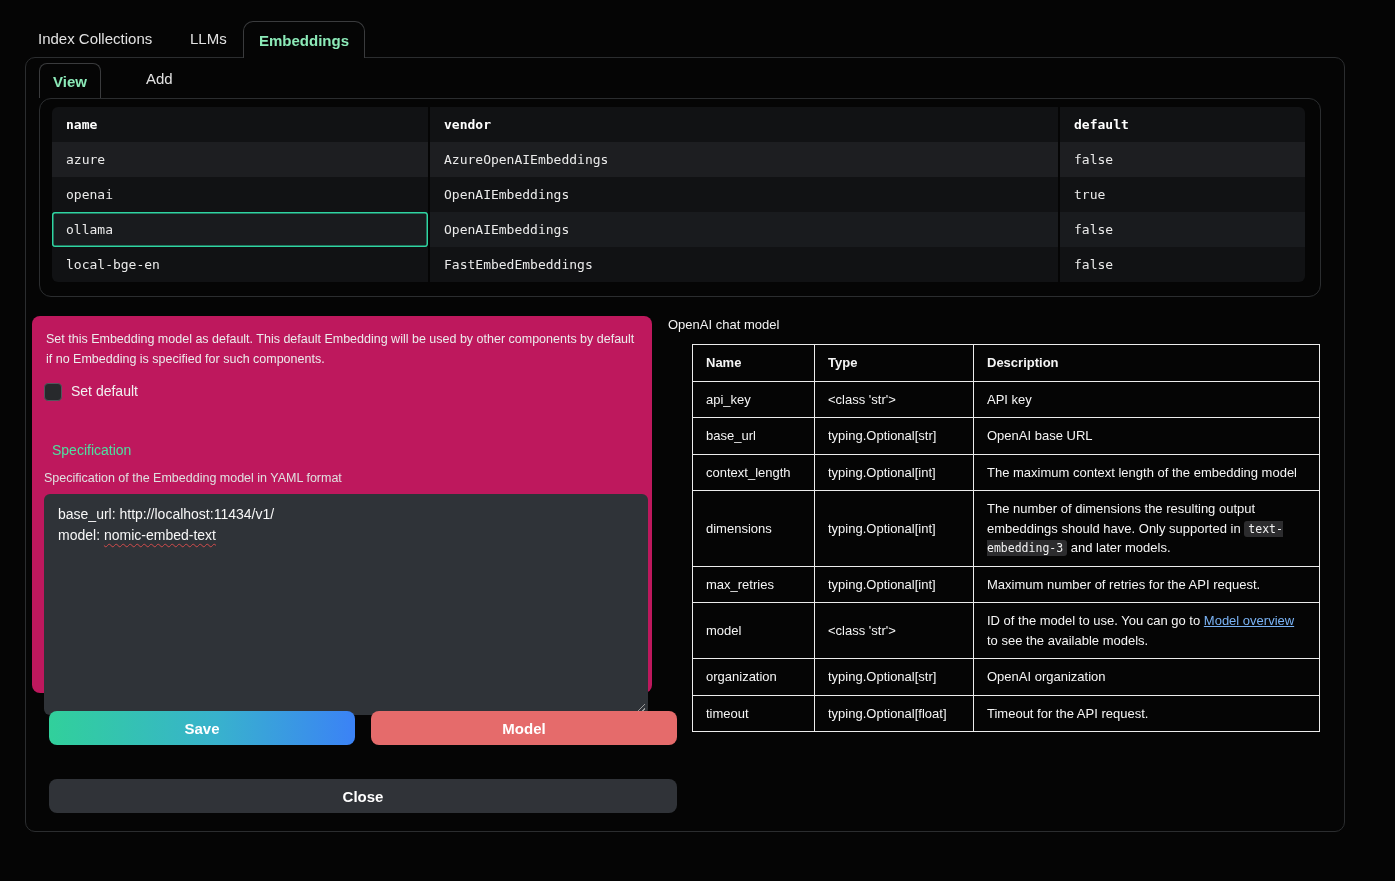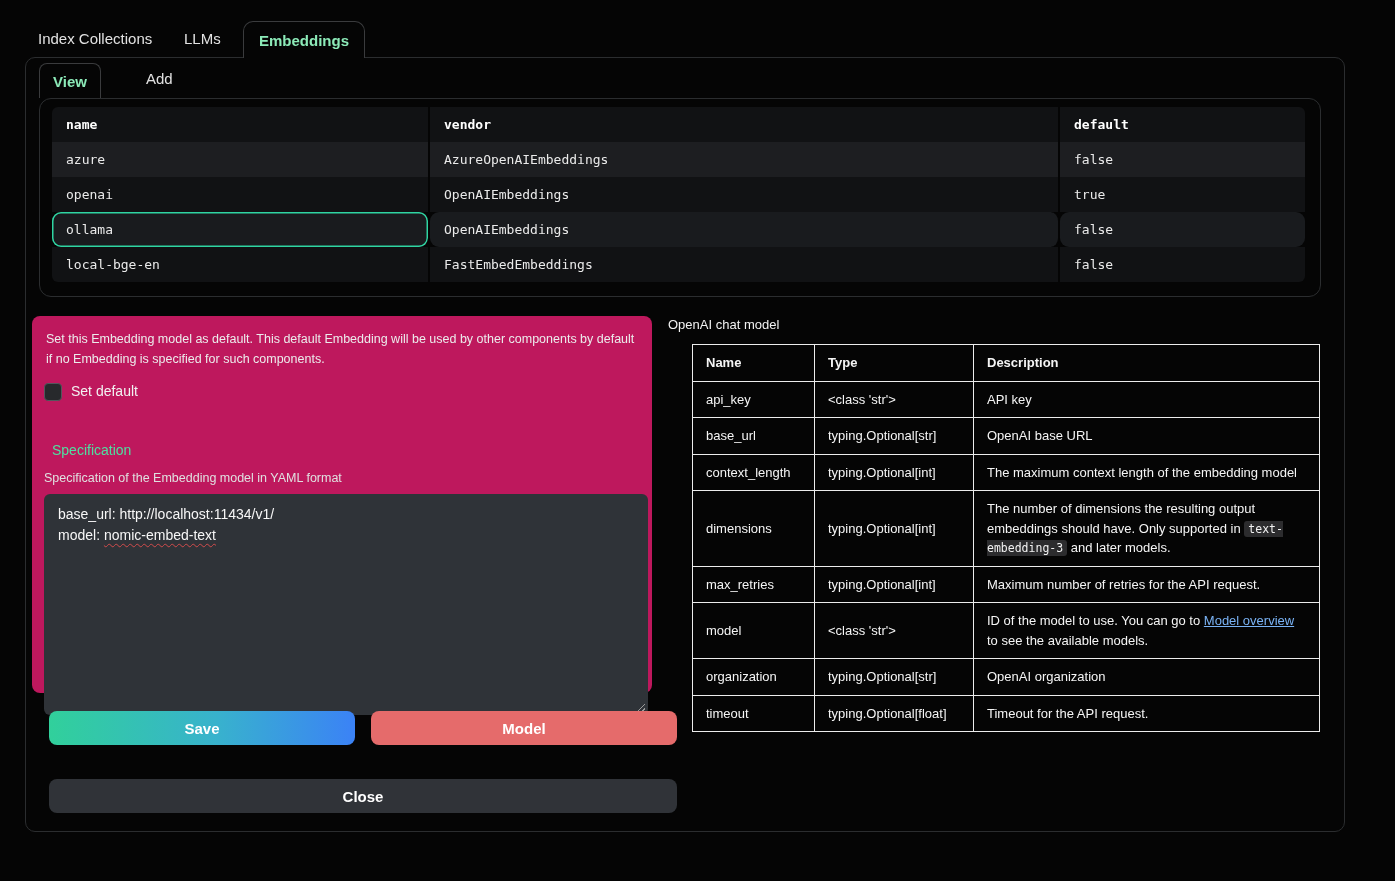--- a/index.html
+++ b/index.html
@@ -2,21 +2,21 @@
 <html><head>
 <meta charset="utf-8">
 <style>
   * { margin:0; padding:0; box-sizing:border-box; }
   html,body { width:1395px; height:881px; background:#050505; overflow:hidden;
               font-family:"Liberation Sans", sans-serif; color:#e8e8e8; }
 
   
   .top-tab { position:absolute; font-size:15px; color:#e2e2e2; cursor:pointer; }
   .tab-index { left:38px; top:30px; }
-  .tab-llms  { left:184px; top:30px; }
+  .tab-llms  { left:190px; top:30px; }
   .tab-embeddings {
     left:243px; top:21px; width:122px; height:37px;
     border:1px solid #3a3b3d; border-bottom:none; border-radius:10px 10px 0 0;
     background:#050505; z-index:3;
     display:flex; align-items:center; justify-content:center;
     color:#8ceab8; font-weight:bold;
   }
 
   
   .container {
@@ -41,21 +41,21 @@
   }
   table.emb { border-collapse:separate; border-spacing:0; width:1253px;
     font-family:"DejaVu Sans Mono", monospace; font-size:13px; }
   table.emb td, table.emb th { height:35px; padding:0 0 0 14px; text-align:left;
     vertical-align:middle; color:#eaeaea; border-right:2px solid #050505; }
   table.emb td:last-child, table.emb th:last-child { border-right:none; }
   table.emb th { font-weight:bold; color:#ffffff; background:#111214; }
   .col-name { width:378px; } .col-vendor { width:630px; } .col-default { width:245px; }
   tr.row-odd  td { background:#1d1e21; }
   tr.row-even td { background:#111214;padding-left:14px; }
-  tr.row-sel  td { background:#191b1e;border-radius:9px; }
+  tr.row-sel  td { background:#191b1e; }
   td.selected-cell { box-shadow: inset 0 0 0 1.5px #2fd5a2; border-radius:3px; }
   table.emb tr:first-child th:first-child { border-top-left-radius:6px; }
   table.emb tr:first-child th:last-child  { border-top-right-radius:6px; }
   table.emb tr:last-child  td:first-child { border-bottom-left-radius:6px; }
   table.emb tr:last-child  td:last-child  { border-bottom-right-radius:6px; }
 
   
   .left-panel {
     position:absolute; left:6px; top:258px; width:620px; height:377px;
     background:#be185d; border-radius:8px;

